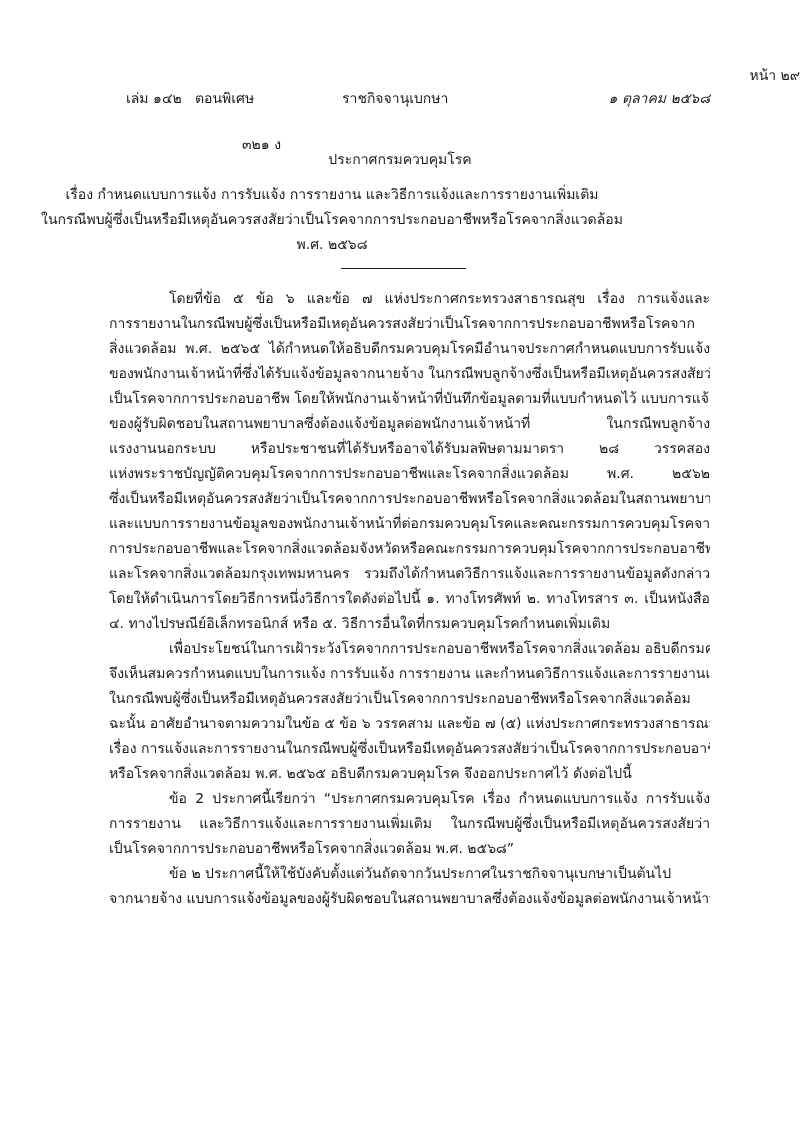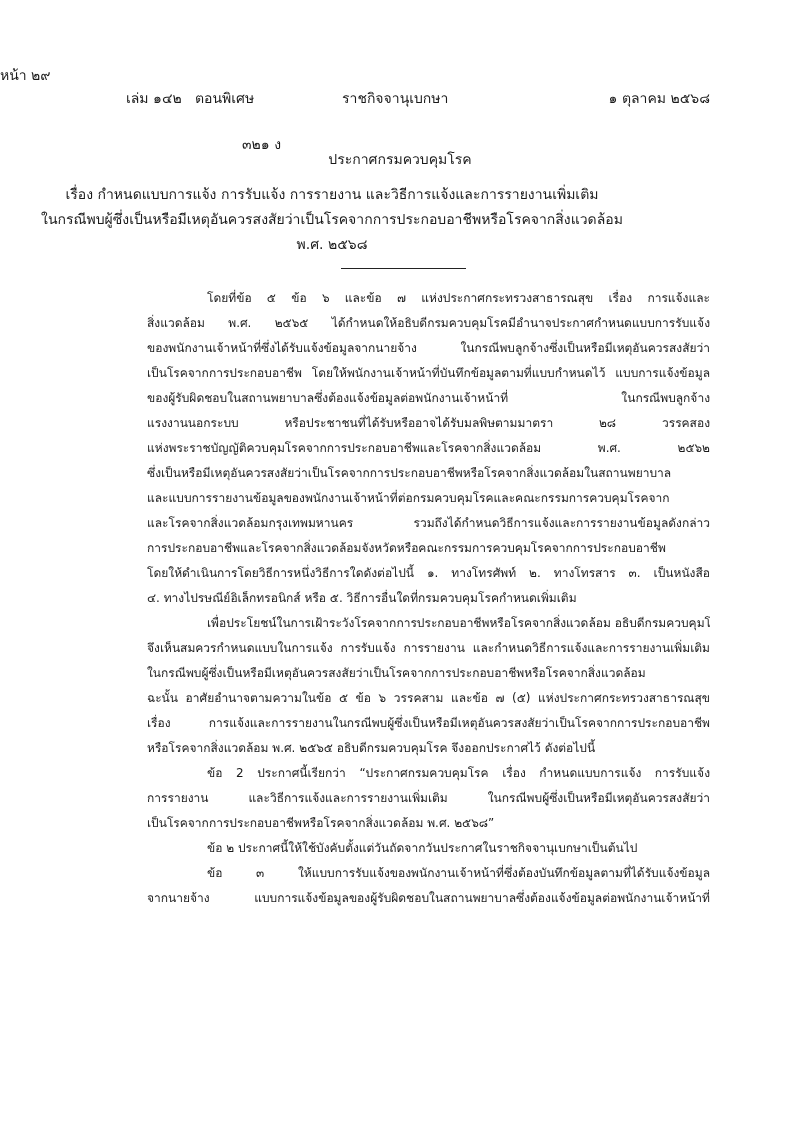--- a/index.html
+++ b/index.html
@@ -1,33 +1,33 @@
 <!DOCTYPE html>
 <html><head>
 <meta charset="utf-8">
 <style>
   html, body { margin: 0; padding: 0; background: #ffffff; }
   body { width: 800px; height: 1130px; position: relative; overflow: hidden; color: #1a1a1a;
          font-family: "DejaVu Sans", "Liberation Sans", sans-serif; }
-  .page-num { position: absolute; top: 64px; left: 0; width: 800px; text-align: left; font-size: 14px; }
+  .page-num { position: absolute; top: 64px; left: 0; width: 800px; text-align: right; font-size: 14px; }
   .gazette-line { position: absolute; top: 87px; left: 109px; width: 601px; font-size: 14px; height: 22px; }
   .gazette-line span { position: absolute; top: 0; white-space: nowrap; }
   .g-vol { left: 0; margin-left: 17px; }
   .g-issue { left: 71px; margin-left: 15px; }
   .g-issue-no { left: 133px; margin-top: 46px; }
   .g-name { left: 233px; }
-  .g-date { right: 0; }
+  .g-date { right: 0; font-style: italic; }
   .title { position: absolute; top: 148px; left: 0; width: 800px; text-align: center; font-size: 14px; }
   .subtitle { position: absolute; left: 0; width: 664px; text-align: center; font-size: 14px; white-space: nowrap; }
   .sub1 { top: 183px; }
   .sub2 { top: 208px; }
   .sub3 { top: 233px; }
   .divider { position: absolute; top: 268px; left: 341px; width: 125px; height: 0; border-top: 1.3px solid #222; }
   .body-lines { position: absolute; top: 286px; left: 109px; width: 601px; }
-  .line { height: 25px; line-height: 25px; font-size: 12px; white-space: nowrap; text-align: justify; text-align-last: justify; overflow: hidden; margin-left: 38px; }
+  .line { height: 25px; line-height: 25px; font-size: 14px; white-space: nowrap; text-align: justify; text-align-last: justify; overflow: hidden; }
   .line.indent { padding-left: 60px; }
   .line.last { text-align-last: left; }
 </style>
 </head>
 <body>
 
 <div class="page-num">หน้า ๒๙</div>
 
 <div class="gazette-line">
   <span class="g-vol">เล่ม ๑๔๒</span>
@@ -38,37 +38,37 @@
 </div>
 
 <div class="title">ประกาศกรมควบคุมโรค</div>
 <div class="subtitle sub1">เรื่อง  กำหนดแบบการแจ้ง  การรับแจ้ง  การรายงาน  และวิธีการแจ้งและการรายงานเพิ่มเติม</div>
 <div class="subtitle sub2">ในกรณีพบผู้ซึ่งเป็นหรือมีเหตุอันควรสงสัยว่าเป็นโรคจากการประกอบอาชีพหรือโรคจากสิ่งแวดล้อม</div>
 <div class="subtitle sub3">พ.ศ.  ๒๕๖๘</div>
 <div class="divider"></div>
 
 <div class="body-lines">
   <div class="line indent">โดยที่ข้อ  ๕  ข้อ  ๖  และข้อ  ๗  แห่งประกาศกระทรวงสาธารณสุข  เรื่อง  การแจ้งและ</div>
+  <div class="line">การรายงานในกรณีพบผู้ซึ่งเป็นหรือมีเหตุอันควรสงสัยว่าเป็นโรคจากการประกอบอาชีพหรือโรคจาก</div>
   <div class="line">สิ่งแวดล้อม  พ.ศ.  ๒๕๖๕  ได้กำหนดให้อธิบดีกรมควบคุมโรคมีอำนาจประกาศกำหนดแบบการรับแจ้ง</div>
   <div class="line">ของพนักงานเจ้าหน้าที่ซึ่งได้รับแจ้งข้อมูลจากนายจ้าง  ในกรณีพบลูกจ้างซึ่งเป็นหรือมีเหตุอันควรสงสัยว่า</div>
   <div class="line">เป็นโรคจากการประกอบอาชีพ  โดยให้พนักงานเจ้าหน้าที่บันทึกข้อมูลตามที่แบบกำหนดไว้  แบบการแจ้งข้อมูล</div>
   <div class="line">ของผู้รับผิดชอบในสถานพยาบาลซึ่งต้องแจ้งข้อมูลต่อพนักงานเจ้าหน้าที่  ในกรณีพบลูกจ้าง</div>
   <div class="line">แรงงานนอกระบบ  หรือประชาชนที่ได้รับหรืออาจได้รับมลพิษตามมาตรา  ๒๘  วรรคสอง</div>
   <div class="line">แห่งพระราชบัญญัติควบคุมโรคจากการประกอบอาชีพและโรคจากสิ่งแวดล้อม  พ.ศ.  ๒๕๖๒</div>
   <div class="line">ซึ่งเป็นหรือมีเหตุอันควรสงสัยว่าเป็นโรคจากการประกอบอาชีพหรือโรคจากสิ่งแวดล้อมในสถานพยาบาล</div>
   <div class="line">และแบบการรายงานข้อมูลของพนักงานเจ้าหน้าที่ต่อกรมควบคุมโรคและคณะกรรมการควบคุมโรคจาก</div>
+  <div class="line">การประกอบอาชีพและโรคจากสิ่งแวดล้อมจังหวัดหรือคณะกรรมการควบคุมโรคจากการประกอบอาชีพ</div>
   <div class="line">และโรคจากสิ่งแวดล้อมกรุงเทพมหานคร  รวมถึงได้กำหนดวิธีการแจ้งและการรายงานข้อมูลดังกล่าว</div>
-  <div class="line">การประกอบอาชีพและโรคจากสิ่งแวดล้อมจังหวัดหรือคณะกรรมการควบคุมโรคจากการประกอบอาชีพ</div>
   <div class="line">โดยให้ดำเนินการโดยวิธีการหนึ่งวิธีการใดดังต่อไปนี้  ๑.  ทางโทรศัพท์  ๒.  ทางโทรสาร  ๓.  เป็นหนังสือ</div>
   <div class="line last">๔.  ทางไปรษณีย์อิเล็กทรอนิกส์  หรือ  ๕.  วิธีการอื่นใดที่กรมควบคุมโรคกำหนดเพิ่มเติม</div>
   <div class="line indent">เพื่อประโยชน์ในการเฝ้าระวังโรคจากการประกอบอาชีพหรือโรคจากสิ่งแวดล้อม  อธิบดีกรมควบคุมโรค</div>
   <div class="line">จึงเห็นสมควรกำหนดแบบในการแจ้ง  การรับแจ้ง  การรายงาน  และกำหนดวิธีการแจ้งและการรายงานเพิ่มเติม</div>
   <div class="line">ในกรณีพบผู้ซึ่งเป็นหรือมีเหตุอันควรสงสัยว่าเป็นโรคจากการประกอบอาชีพหรือโรคจากสิ่งแวดล้อม</div>
   <div class="line">ฉะนั้น  อาศัยอำนาจตามความในข้อ  ๕  ข้อ  ๖  วรรคสาม  และข้อ  ๗  (๕)  แห่งประกาศกระทรวงสาธารณสุข</div>
   <div class="line">เรื่อง  การแจ้งและการรายงานในกรณีพบผู้ซึ่งเป็นหรือมีเหตุอันควรสงสัยว่าเป็นโรคจากการประกอบอาชีพ</div>
   <div class="line last">หรือโรคจากสิ่งแวดล้อม  พ.ศ.  ๒๕๖๕  อธิบดีกรมควบคุมโรค  จึงออกประกาศไว้  ดังต่อไปนี้</div>
   <div class="line indent">ข้อ  2  ประกาศนี้เรียกว่า  “ประกาศกรมควบคุมโรค  เรื่อง  กำหนดแบบการแจ้ง  การรับแจ้ง</div>
   <div class="line">การรายงาน  และวิธีการแจ้งและการรายงานเพิ่มเติม  ในกรณีพบผู้ซึ่งเป็นหรือมีเหตุอันควรสงสัยว่า</div>
   <div class="line last">เป็นโรคจากการประกอบอาชีพหรือโรคจากสิ่งแวดล้อม  พ.ศ.  ๒๕๖๘”</div>
   <div class="line indent last">ข้อ  ๒  ประกาศนี้ให้ใช้บังคับตั้งแต่วันถัดจากวันประกาศในราชกิจจานุเบกษาเป็นต้นไป</div>
-  <div class="line indent">ข้อ  ๓  ให้แบบการรับแจ้งของพนักงานเจ้าหน้าที่ซึ่งต้องบันทึกข้อมูลตามที่ได้รับแจ้งข้อมูล</div>
   <div class="line">จากนายจ้าง  แบบการแจ้งข้อมูลของผู้รับผิดชอบในสถานพยาบาลซึ่งต้องแจ้งข้อมูลต่อพนักงานเจ้าหน้าที่</div>
 </div>
 
 </body></html>

